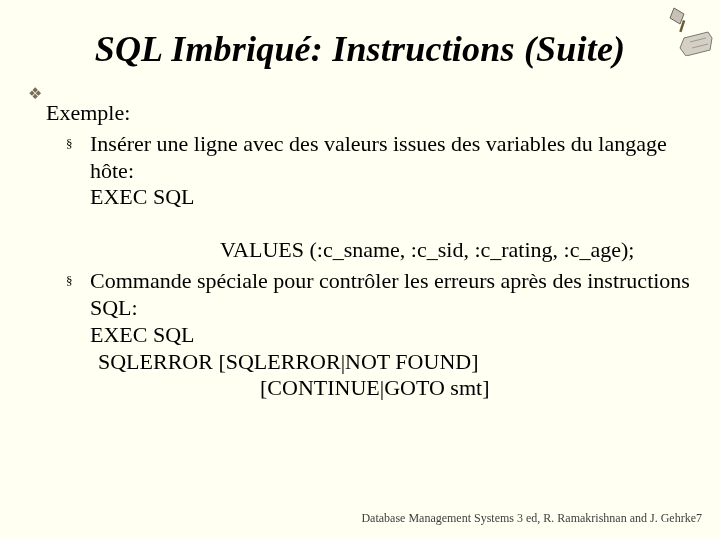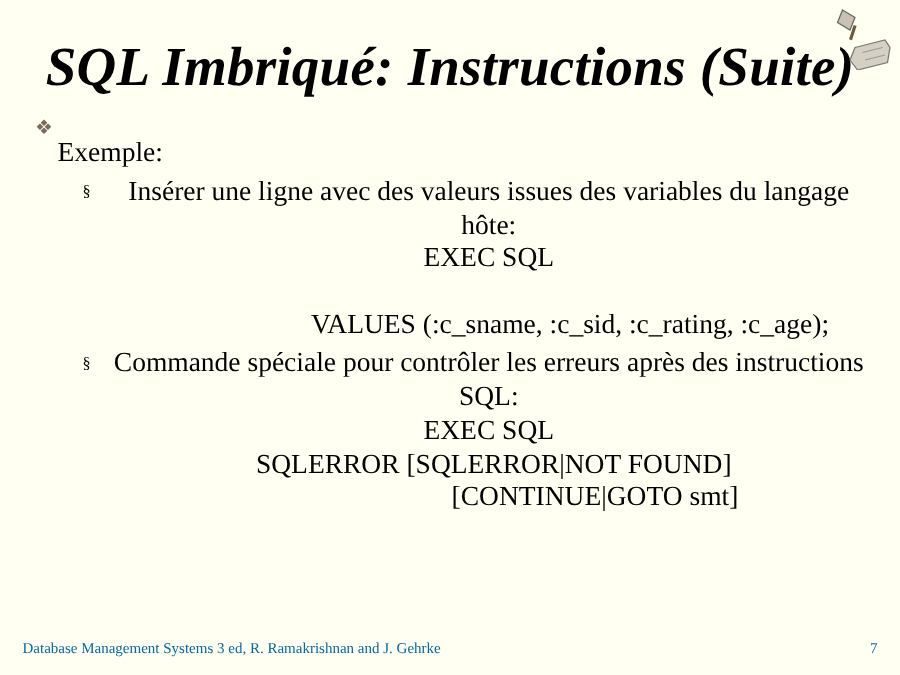--- a/index.html
+++ b/index.html
@@ -11,21 +11,21 @@
     position: relative;
   }
   .slide {
     width: 720px;
     height: 540px;
     padding: 20px 28px 0 28px;
     position: relative;
   }
   .title {
     font-style: italic;
-    font-size: 44px;
+    font-size: 36px;
     text-align: center;
     margin: 8px 0 10px 0;
     letter-spacing: 0.2px;
   }
   .body {
     font-size: 22px;
     line-height: 1.22;
   }
   .lvl1 {
     display: flex;
@@ -43,34 +43,34 @@
     display: flex;
     margin: 4px 0 0 38px;
   }
   .square {
     color: #000;
     font-size: 13px;
     line-height: 26px;
     width: 24px;
     flex: 0 0 24px;
   }
-  .lvl2-text { flex: 1; text-align: center; }
+  .lvl2-text { flex: 1; }
   .ind1 { padding-left: 0; }
   .ind-values { padding-left: 130px; margin-top: 26px; }
   .ind-when { padding-left: 8px; }
   .ind-cont { padding-left: 170px; }
   .footer {
     position: absolute;
     bottom: 14px;
     left: 18px;
     right: 18px;
     font-size: 12px;
     display: flex;
-    justify-content: space-between;
-    color: #0369a1;
+    justify-content: flex-end;
+    color: #404040;
   }
   .corner-icon {
     position: absolute;
     top: 4px;
     right: 6px;
     width: 64px;
     height: 52px;
   }
 </style>
 </head>

